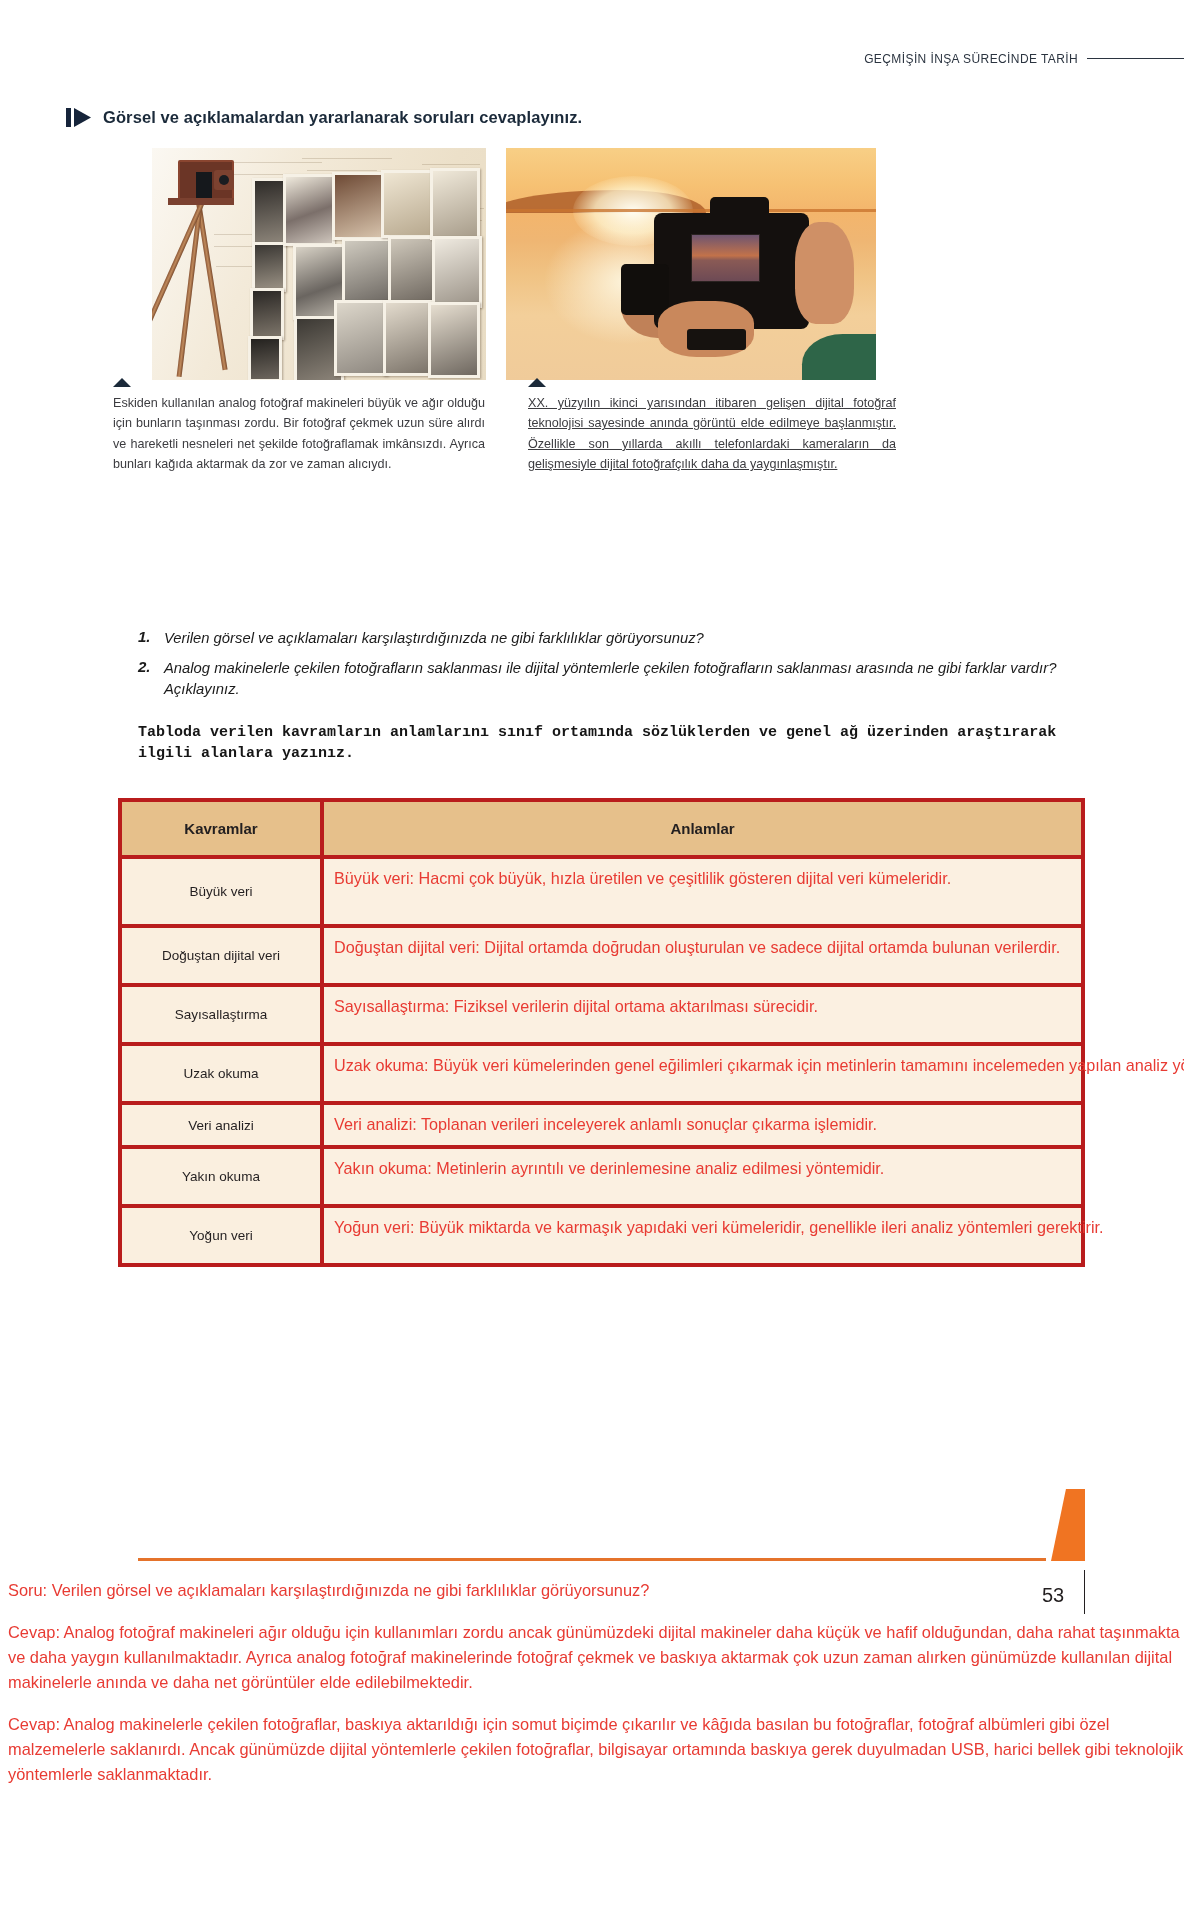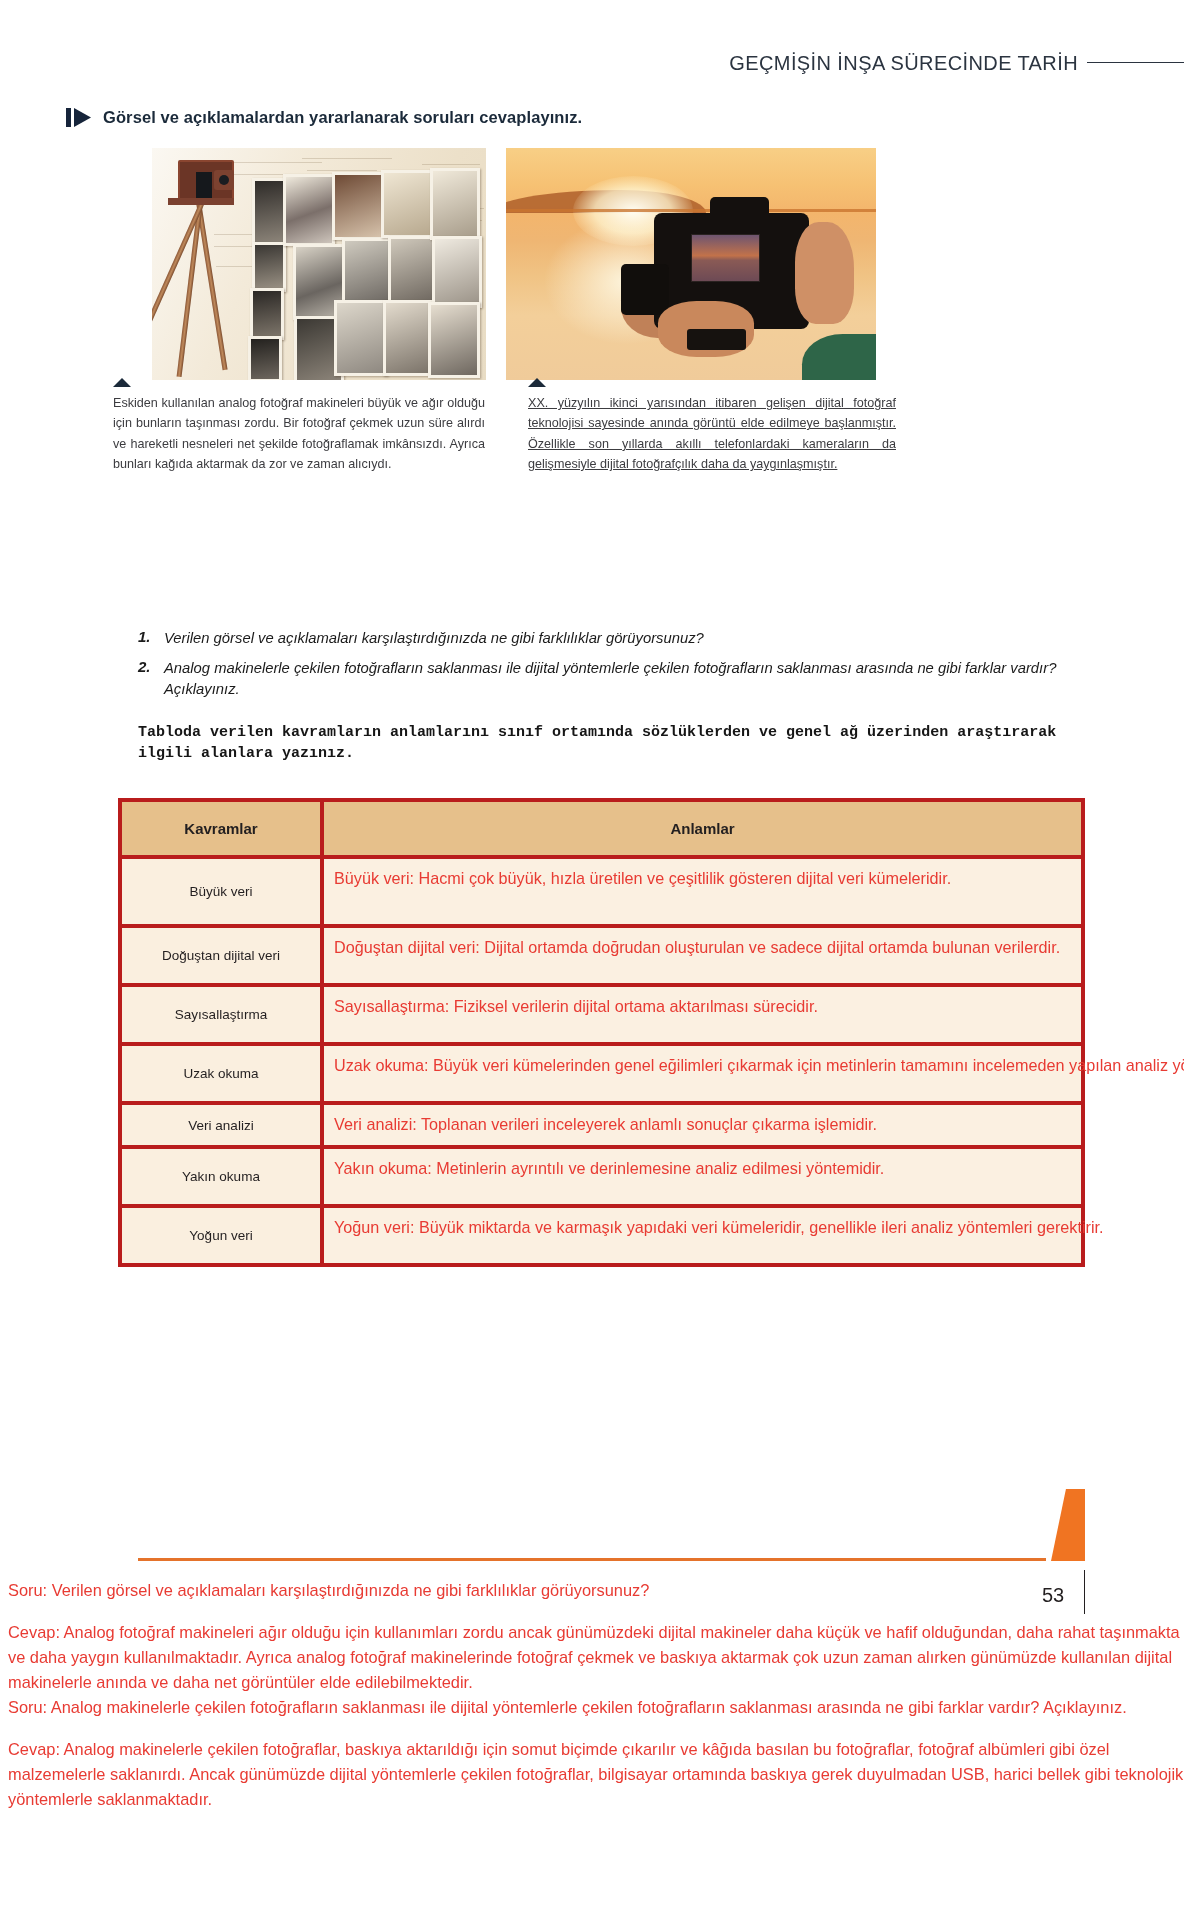--- a/index.html
+++ b/index.html
@@ -12,21 +12,21 @@
     overflow:hidden;
   }
 
   
   .page-header{
     position:absolute; top:52px; left:0; width:1184px;
     display:flex; justify-content:flex-end; align-items:center;
     padding-right:0px; box-sizing:border-box;
   }
   .header-title{
-    font-size:20px; letter-spacing:.4px; color:#2b3440;
+    font-size:12px; letter-spacing:.4px; color:#2b3440;
     white-space:nowrap;
   }
   .header-rule{
     display:inline-block; width:97px; height:1px; background:#2b3440;
     margin-left:9px; margin-bottom:2px;
   }
 
   
   .instruction-row{
     position:absolute; top:108px; left:66px;
@@ -314,16 +314,15 @@
 
 <div class="corner-shape"></div>
 <div class="bottom-rule"></div>
 <div class="page-num">53</div>
 <div class="page-num-rule"></div>
 
 <div class="answers">
   <p class="ans-p">Soru: Verilen görsel ve açıklamaları karşılaştırdığınızda ne gibi farklılıklar görüyorsunuz?</p>
   <div class="ans-gap"></div>
   <p class="ans-p">Cevap: Analog fotoğraf makineleri ağır olduğu için kullanımları zordu ancak günümüzdeki dijital makineler daha küçük ve hafif olduğundan, daha rahat taşınmakta ve daha yaygın kullanılmaktadır. Ayrıca analog fotoğraf makinelerinde fotoğraf çekmek ve baskıya aktarmak çok uzun zaman alırken günümüzde kullanılan dijital makinelerle anında ve daha net görüntüler elde edilebilmektedir.</p>
-  <p class="ans-p">Soru: Analog makinelerle çekilen fotoğrafların saklanması ile dijital yöntemlerle çekilen fotoğrafların saklanması arasında ne gibi farklar vardır? Açıklayınız.</p>
   <div class="ans-gap"></div>
   <p class="ans-p">Cevap: Analog makinelerle çekilen fotoğraflar, baskıya aktarıldığı için somut biçimde çıkarılır ve kâğıda basılan bu fotoğraflar, fotoğraf albümleri gibi özel malzemelerle saklanırdı. Ancak günümüzde dijital yöntemlerle çekilen fotoğraflar, bilgisayar ortamında baskıya gerek duyulmadan USB, harici bellek gibi teknolojik yöntemlerle saklanmaktadır.</p>
 </div>
 
 </body></html>

